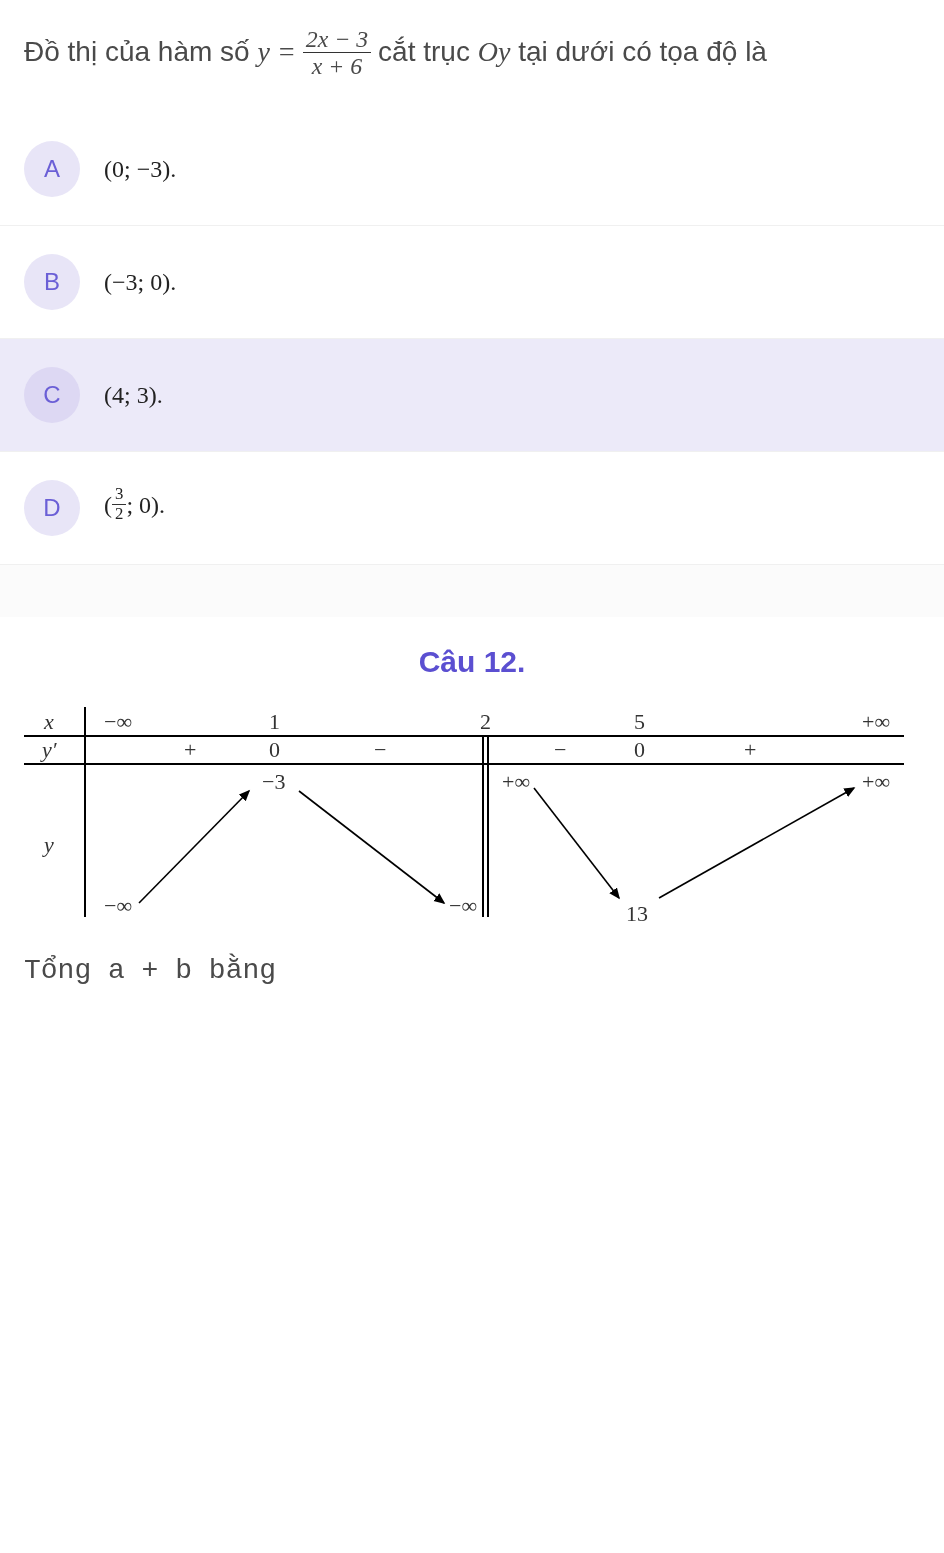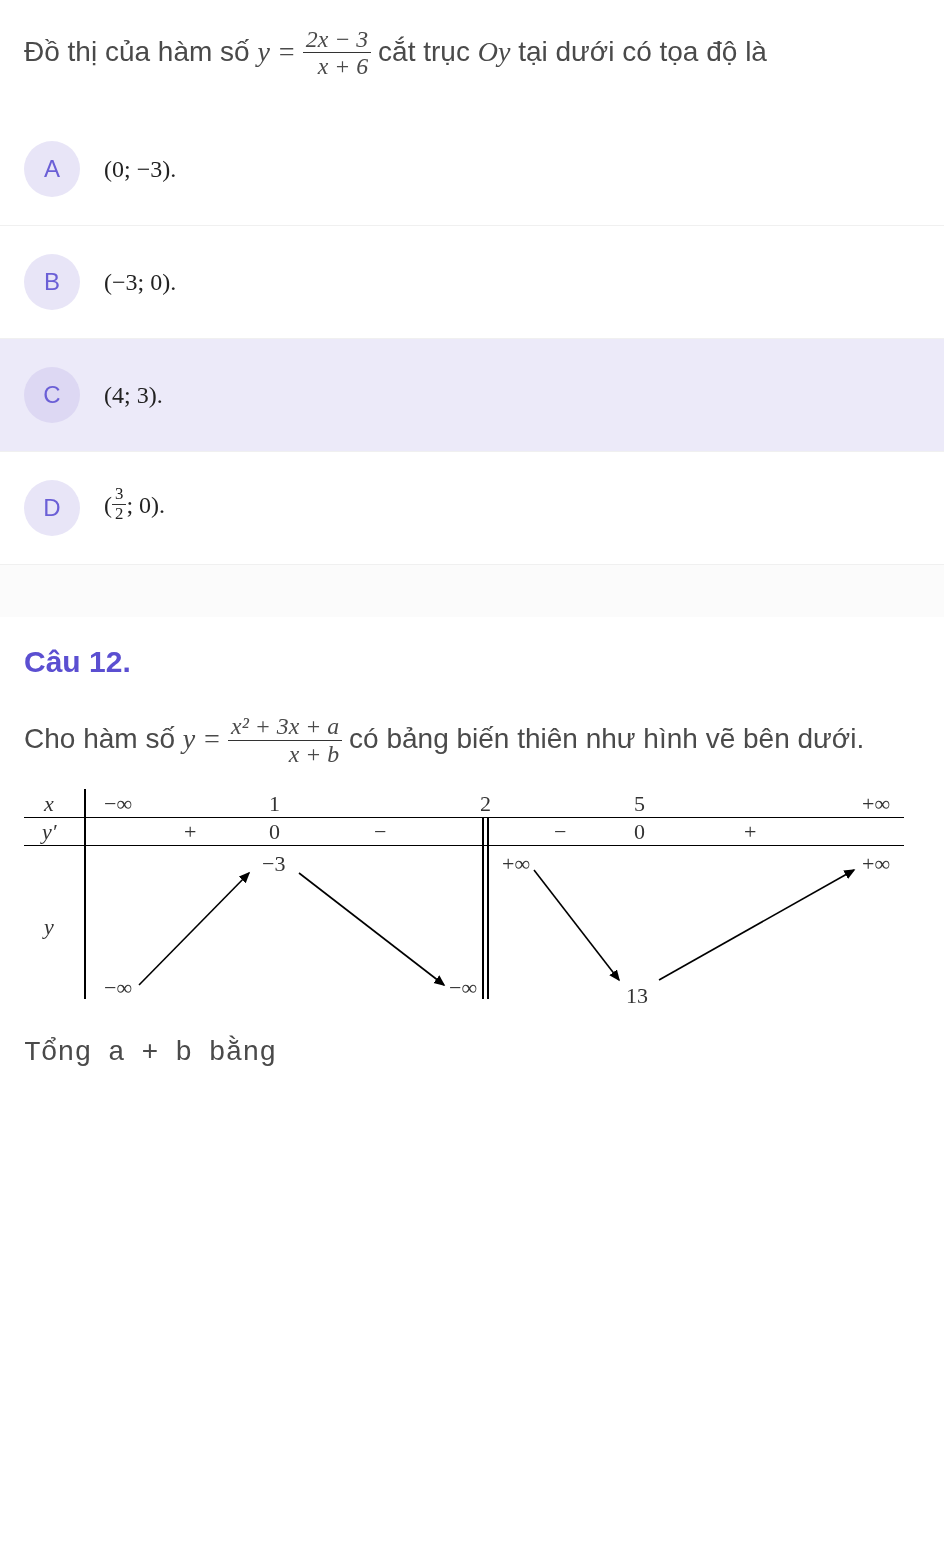--- a/index.html
+++ b/index.html
@@ -13,21 +13,21 @@
   .question-text {
     font-size: 28px;
     color: #4a4a4a;
     line-height: 1.6;
     margin-bottom: 32px;
   }
   .math { font-family: 'Times New Roman', serif; font-style: italic; }
   .frac {
     display: inline-block;
     vertical-align: middle;
-    text-align: right;
+    text-align: center;
     font-size: 0.85em;
     line-height: 1.1;
     position: relative;
     top: -2px;
   }
   .frac .num { display: block; border-bottom: 1.5px solid #333; padding: 0 3px; }
   .frac .den { display: block; padding: 0 3px; }
   .options { }
   .option {
     display: flex;
@@ -56,21 +56,22 @@
     font-size: 24px;
     font-family: 'Times New Roman', serif;
     color: #222;
   }
   .spacer { height: 52px; background: #fbfbfb; }
   .q12-block { padding: 28px 24px 24px 24px; }
   .q12-title {
     color: #5b4fd1;
     font-size: 30px;
     font-weight: 700;
-    margin-bottom: 36px;
+    margin-bottom: 28px;
+    text-align: center;
   }
   .q12-text {
     font-size: 28px;
     color: #4a4a4a;
     line-height: 1.7;
     margin-bottom: 20px;
   }
   .variation-table {
     position: relative;
     width: 880px;
@@ -126,31 +127,20 @@
     <div class="option-content">
       <span>(</span><span class="frac" style="font-size:0.7em; top:-4px;"><span class="num">3</span><span class="den">2</span></span><span>; 0).</span>
     </div>
   </div>
 </div>
 
 <div class="spacer"></div>
 
 <div class="q12-block">
   <div class="q12-title">Câu 12.</div>
-  <div class="q12-text">
-    <span>Cho hàm số </span>
-    <span class="math">
-      <span>y =</span>
-      <span class="frac">
-        <span class="num">x² + 3x + a</span>
-        <span class="den">x + b</span>
-      </span>
-    </span>
-    <span> có bảng biến thiên như hình vẽ bên dưới.</span>
-  </div>
 
   <div class="variation-table">
 
     <div class="vt-vline" style="left:60px; top:0; height:210px;"></div>
 
     <div class="vt-vline" style="left:458px; top:28px; height:182px;"></div>
     <div class="vt-vline" style="left:463px; top:28px; height:182px;"></div>
 
     <div class="vt-hline" style="left:0; top:28px; width:880px;"></div>
     <div class="vt-hline" style="left:0; top:56px; width:880px;"></div>

